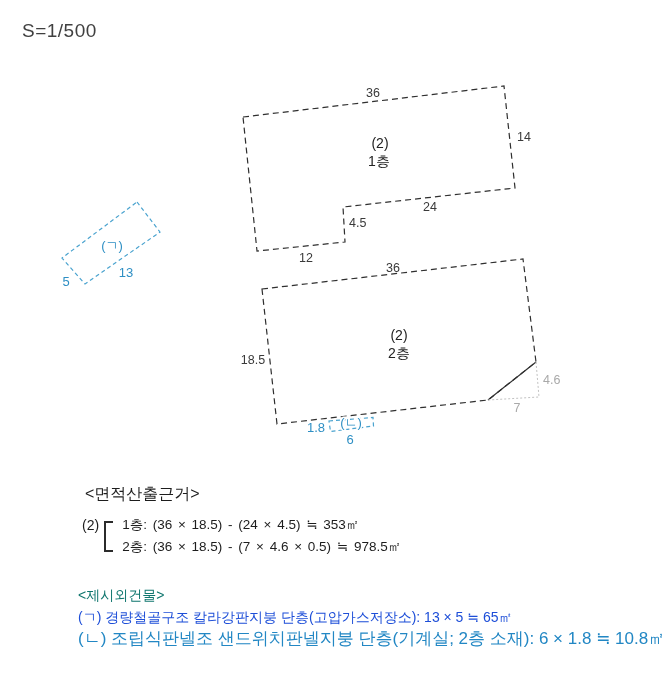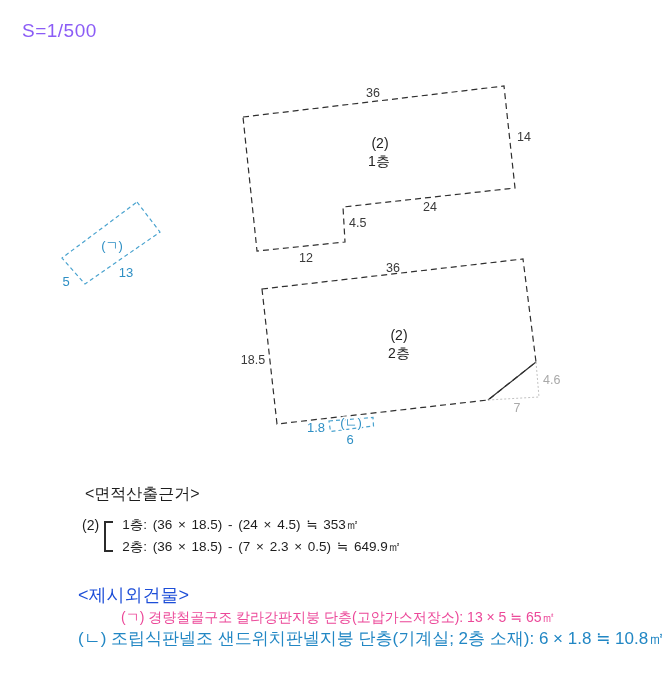--- a/index.html
+++ b/index.html
@@ -1,20 +1,20 @@
 <!DOCTYPE html>
 <html><head>
 <meta charset="utf-8">
 <style>
   html,body{margin:0;padding:0;background:#ffffff;}
   body{width:662px;height:700px;position:relative;overflow:hidden;
        font-family:"Liberation Sans","DejaVu Sans",sans-serif;color:#1d1d1d;}
   .page{position:absolute;left:0;top:0;width:662px;height:700px;background:#fff;}
 
-  .scale-label{position:absolute;left:22px;top:20px;font-size:19px;letter-spacing:0.5px;color:#8b5cf6;}
+  .scale-label{position:absolute;left:22px;top:20px;font-size:19px;letter-spacing:0.5px;color:#404040;}
 
   svg.plan{position:absolute;left:0;top:0;}
   .outline{fill:none;stroke:#2f2f2f;stroke-width:1.2;stroke-dasharray:6 4;}
   .solid-line{fill:none;stroke:#2f2f2f;stroke-width:1.2;}
   .ghost{fill:none;stroke:#c2c2c2;stroke-width:1;stroke-dasharray:2 2;}
   .annex{fill:none;stroke:#4aa3cf;stroke-width:1.2;stroke-dasharray:4 3;}
   text{font-family:"Liberation Sans","DejaVu Sans",sans-serif;}
   .dim{font-size:12.5px;fill:#3a3a3a;}
   .dim-gray{font-size:12.5px;fill:#a9a9a9;}
   .floor-label{font-size:14px;fill:#222;}
@@ -22,22 +22,22 @@
   .halo{paint-order:stroke;stroke:#ffffff;stroke-width:3px;}
   .mid{text-anchor:middle;}
 
   .area-title{position:absolute;left:85px;top:484px;font-size:16px;line-height:20px;color:#1d1d1d;}
   .calc-row{position:absolute;left:82px;top:514px;display:flex;align-items:flex-start;}
   .calc-group{font-size:14px;line-height:22px;color:#1d1d1d;}
   .bracket{width:7px;height:27px;margin:7px 9px 0 5px;
            border-left:2px solid #2b2b2b;border-top:2px solid #2b2b2b;border-bottom:2px solid #2b2b2b;}
   .calc-lines div{font-size:13.5px;line-height:22px;color:#1d1d1d;white-space:pre;word-spacing:2px;}
 
-  .extra-title{position:absolute;left:78px;top:584px;font-size:18px;line-height:22px;color:#1d4ed8;}
-  .extra-line1{position:absolute;left:78px;top:606px;font-size:14px;line-height:22px;color:#ec4899;white-space:pre;margin-left:43px;}
+  .extra-title{position:absolute;left:78px;top:584px;font-size:14px;line-height:22px;color:#0f766e;}
+  .extra-line1{position:absolute;left:78px;top:606px;font-size:14px;line-height:22px;color:#1d4ed8;white-space:pre;}
   .extra-line2{position:absolute;left:78px;top:628px;font-size:17px;line-height:22px;color:#2287c4;white-space:pre;}
 </style>
 </head>
 <body>
 
 <div class="page">
 
   <div class="scale-label">S=1/500</div>
 
   <svg class="plan" width="662" height="470" viewBox="0 0 662 470">
@@ -71,21 +71,21 @@
     <text class="blue-label mid halo" x="351" y="427">(ㄴ)</text>
     <text class="blue-label mid" x="350" y="444">6</text>
   </svg>
 
   <div class="area-title">&lt;면적산출근거&gt;</div>
   <div class="calc-row">
     <span class="calc-group">(2)</span>
     <div class="bracket"></div>
     <div class="calc-lines">
       <div>1층: (36 × 18.5) - (24 × 4.5) ≒ 353㎡</div>
-      <div>2층: (36 × 18.5) - (7 × 2.3 × 0.5) ≒ 649.9㎡</div>
+      <div>2층: (36 × 18.5) - (7 × 4.6 × 0.5) ≒ 978.5㎡</div>
     </div>
   </div>
 
   <div class="extra-title">&lt;제시외건물&gt;</div>
   <div class="extra-line1">(ㄱ) 경량철골구조 칼라강판지붕 단층(고압가스저장소): 13 × 5 ≒ 65㎡</div>
   <div class="extra-line2">(ㄴ) 조립식판넬조 샌드위치판넬지붕 단층(기계실; 2층 소재): 6 × 1.8 ≒ 10.8㎡</div>
 
 </div>
 
 </body></html>

